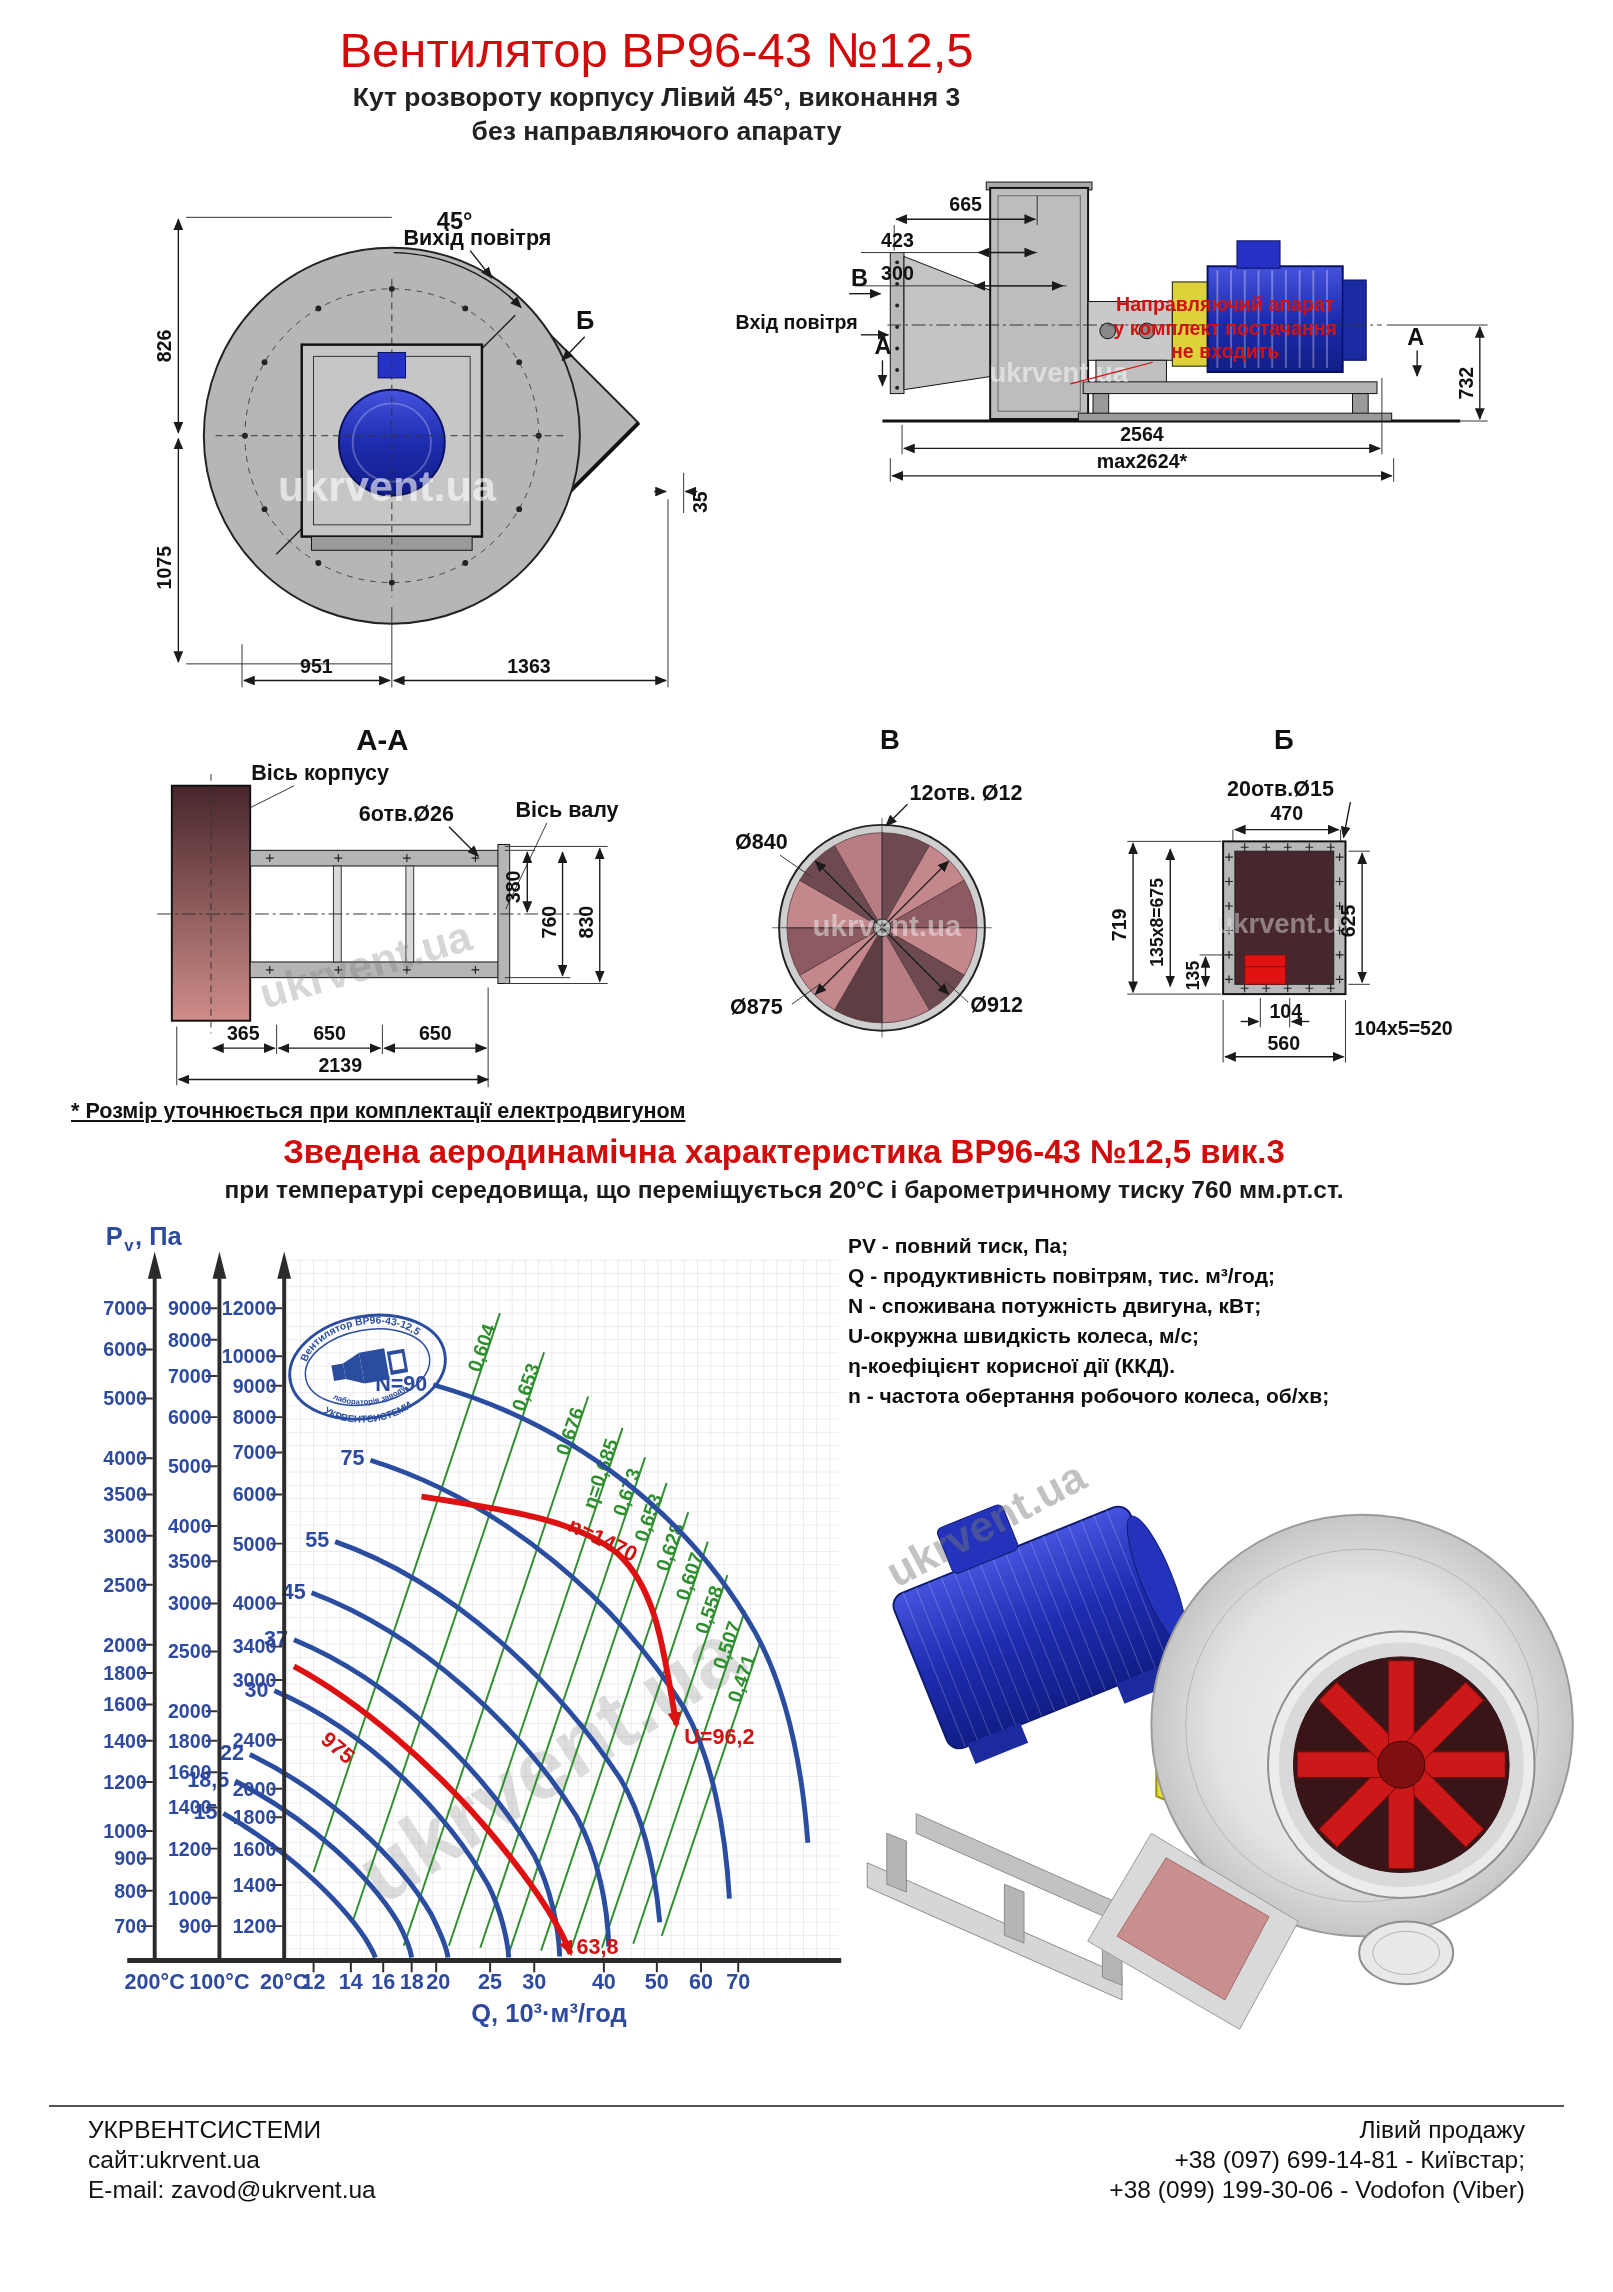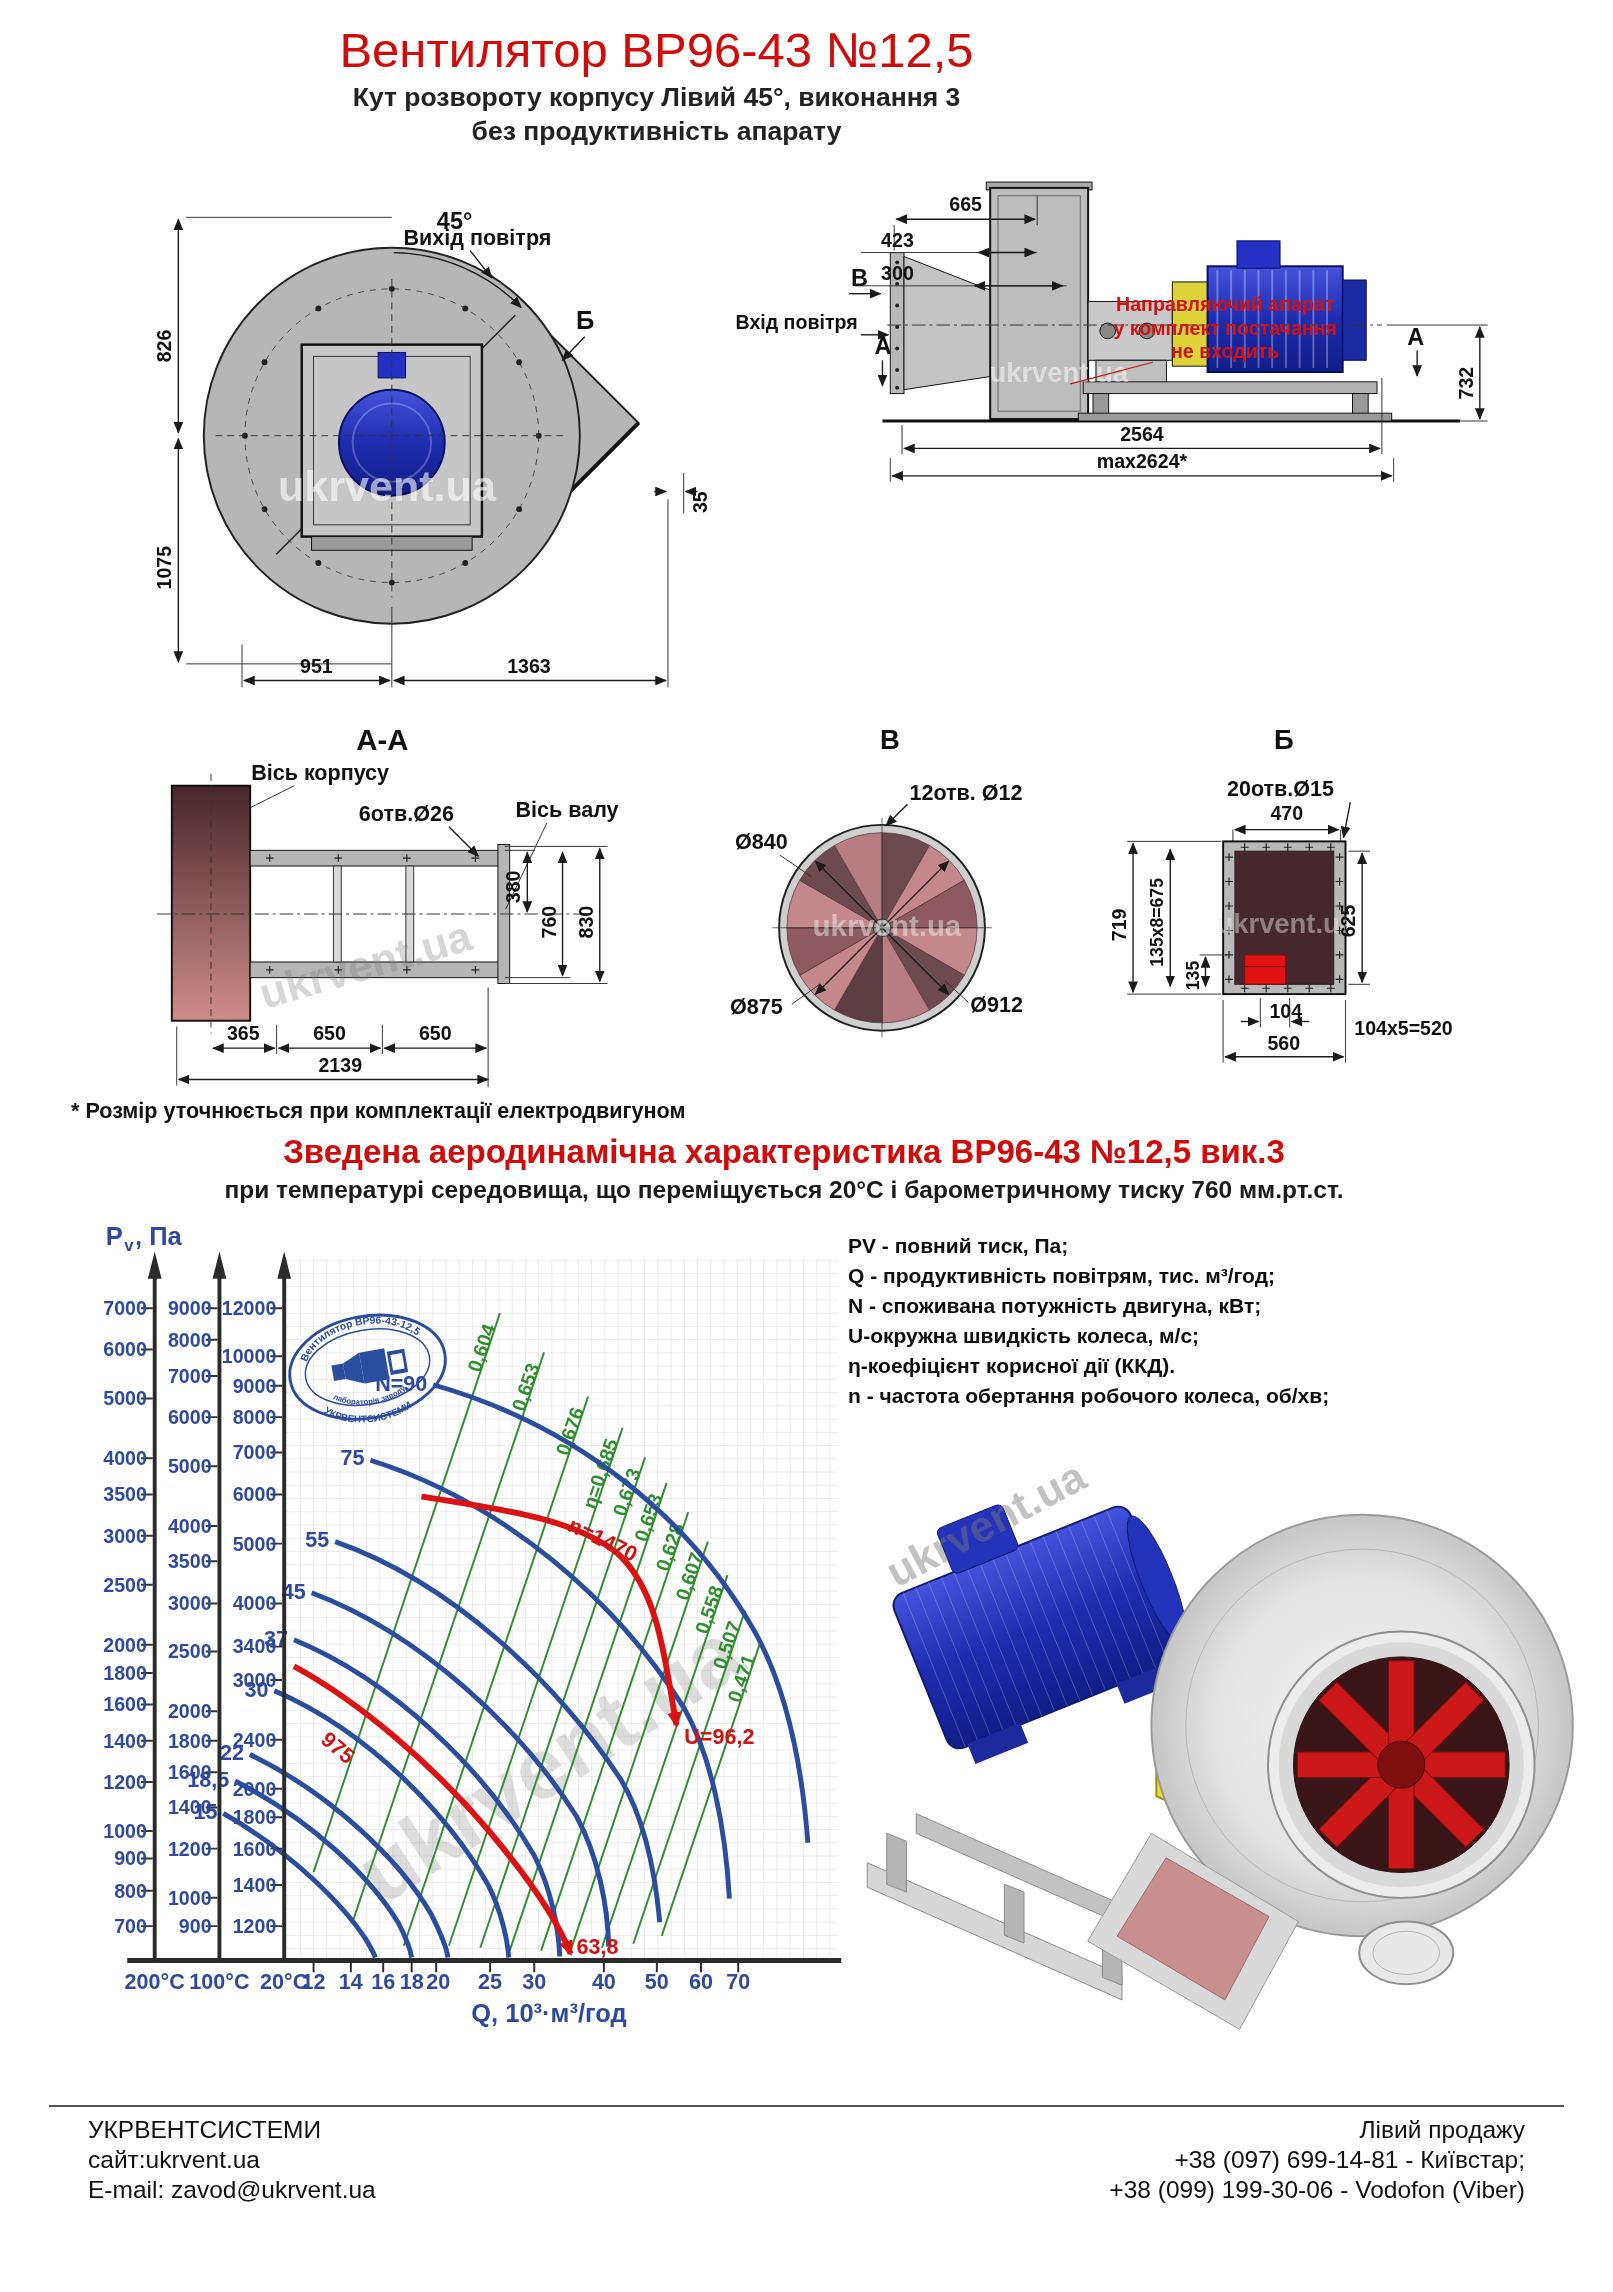--- a/index.html
+++ b/index.html
@@ -4,21 +4,21 @@
 <style>
   html,body{margin:0;padding:0;background:#888;}
   #page{position:relative;width:1613px;height:2293px;background:#ffffff;overflow:hidden;
         font-family:"Liberation Sans",sans-serif;}
   .abs{position:absolute;}
   .ttl{font-weight:normal;font-size:49px;color:#d10a0a;text-align:center;width:1313px;left:0;top:21.6px;}
   .sub1{font-weight:bold;font-size:26.5px;color:#222;text-align:center;width:1313px;left:0;top:82px;}
   .sub2{font-weight:bold;font-size:26.5px;color:#222;text-align:center;width:1313px;left:0;top:116px;}
   .chartTtl{font-weight:bold;font-size:33px;color:#d10a0a;text-align:center;width:1568px;left:0;top:1133px;}
   .chartSub{font-weight:bold;font-size:24.5px;color:#1a1a1a;text-align:center;width:1568px;left:0;top:1176px;}
-  .footnote{font-weight:bold;font-size:21.6px;color:#111;left:71px;top:1098px;}
+  .footnote{font-weight:bold;font-size:21.6px;color:#111;left:71px;top:1098px;text-decoration:underline;}
   .legend{left:848px;top:1231px;width:725px;}
   .legend p{margin:0;font-size:21px;line-height:30px;font-weight:600;color:#0d0d0d;}
   .footer-rule{left:49px;top:2105px;width:1515px;height:0;border-top:2px solid #555;}
   .f-left{left:88px;top:2115px;font-size:24.5px;line-height:30px;color:#111;}
   .f-right{right:88px;top:2115px;font-size:24.5px;line-height:30px;color:#111;text-align:right;}
   
   text{font-family:"Liberation Sans",sans-serif;}
   .tb18{font-weight:bold;font-size:18px;fill:#111;}
   .tb20{font-weight:bold;font-size:20px;fill:#111;}
   .tb22{font-weight:bold;font-size:22px;fill:#111;}
@@ -65,21 +65,21 @@
           <path d="M13.5 0H0V13.5" fill="none" stroke="#d9d9d9" stroke-width="1"></path>
         </pattern>
       <path id="arcT" d="M-62,-12 A64,42 0 0 1 62,-12" fill="none"></path>
       <path id="arcB1" d="M-48,16 A50,30 0 0 0 48,16" fill="none"></path>
       <path id="arcB2" d="M-60,26 A62,40 0 0 0 60,26" fill="none"></path>
     </defs>
   </svg>
 
   <div class="abs ttl">Вентилятор ВР96-43 №12,5</div>
   <div class="abs sub1">Кут розвороту корпусу Лівий 45°, виконання 3</div>
-  <div class="abs sub2">без продуктивність апарату</div>
+  <div class="abs sub2">без направляючого апарату</div>
 
   <svg class="abs" style="left:147px;top:186px" width="568" height="519" viewBox="0 0 580 530">
     <g>
       <path d="M348,88 L502,242 L428,316 L274,162 Z" fill="#b6b6b6" stroke="#222" stroke-width="2"></path>
       <line x1="502" y1="242" x2="428" y2="316" stroke="#111" stroke-width="4"></line>
       <circle cx="250" cy="255" r="192" fill="#b6b6b6" stroke="#222" stroke-width="2"></circle>
       <circle cx="250" cy="255" r="150" fill="none" stroke="#444" stroke-width="1" stroke-dasharray="6 6"></circle>
       <g fill="#222">
           <circle cx="400" cy="255" r="3"></circle>
           <circle cx="380" cy="180" r="3"></circle>

